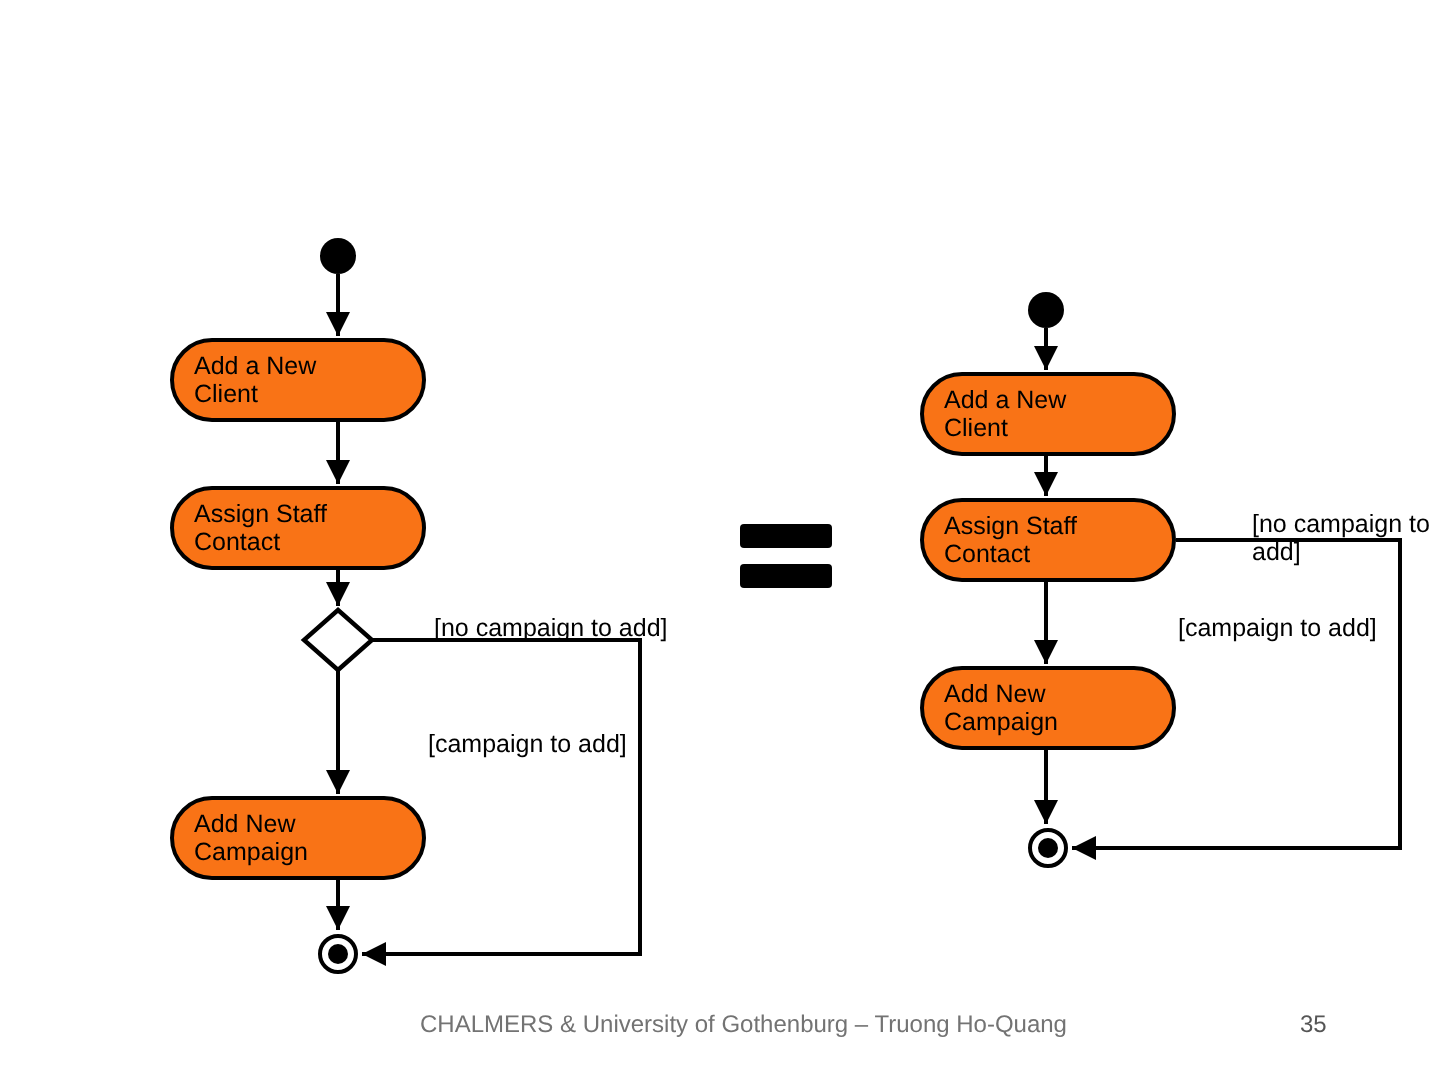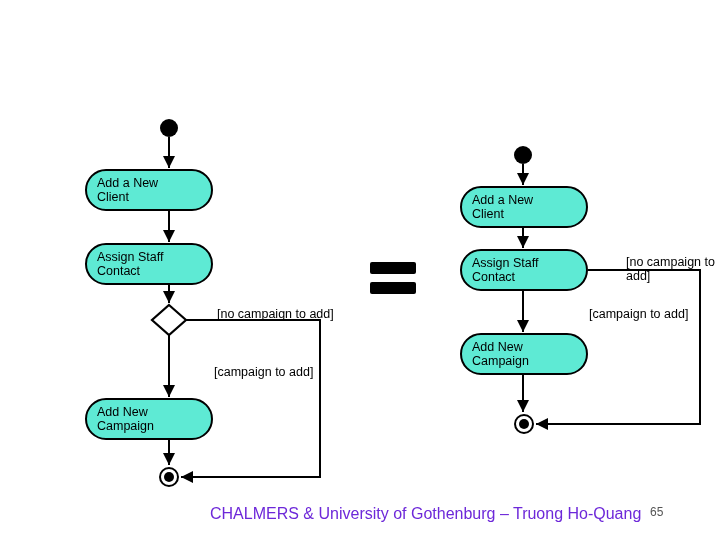--- a/index.html
+++ b/index.html
@@ -9,21 +9,21 @@
     height: 540px;
     background: #fff;
     font-family: Arial, Helvetica, sans-serif;
     position: relative;
     overflow: hidden;
   }
   .node {
     position: absolute;
     border: 2.5px solid #000;
     border-radius: 24px;
-    background: #5eead4;
+    background: #f97316;
     font-size: 12.5px;
     line-height: 1.15;
     padding: 6px 10px;
     box-sizing: border-box;
     display: flex;
     align-items: center;
   }
   .solid-dot {
     position: absolute;
     width: 18px;
@@ -51,22 +51,22 @@
     background: #000;
   }
   .label {
     position: absolute;
     font-size: 12.5px;
     line-height: 1.1;
     padding-left: 29px;
   }
   .footer {
     position: absolute;
-    font-size: 16px;
-    color: #6d28d9;
+    font-size: 12px;
+    color: #737373;
   }
   .pagenum {
     position: absolute;
     font-size: 12px;
     color: #555;
   }
   .equals {
     position: absolute;
     display: flex;
     flex-direction: column;
@@ -126,21 +126,21 @@
 <div class="label" style="left:597px; top:256px;">[no campaign to add]</div>
 <div class="label" style="left:560px; top:308px;">[campaign to add]</div>
 
 <div class="node" style="left:460px; top:333px; width:128px; height:42px;">
   <span>Add New<br>Campaign</span>
 </div>
 
 <div class="end-dot" style="left:514px; top:414px;"></div>
 
 <div class="footer" style="left:210px; top:505px;">CHALMERS &amp; University of Gothenburg – Truong Ho-Quang</div>
-<div class="pagenum" style="left:650px; top:505px;">65</div>
+<div class="pagenum" style="left:650px; top:505px;">35</div>
 
 <svg class="overlay">
   <defs>
     <marker id="ah" markerWidth="8" markerHeight="8" refX="6" refY="3" orient="auto">
       <path d="M0,0 L6,3 L0,6 Z" fill="#000"></path>
     </marker>
   </defs>
 
   <line x1="169" y1="137" x2="169" y2="168" stroke="#000" stroke-width="2" marker-end="url(#ah)"></line>
 

